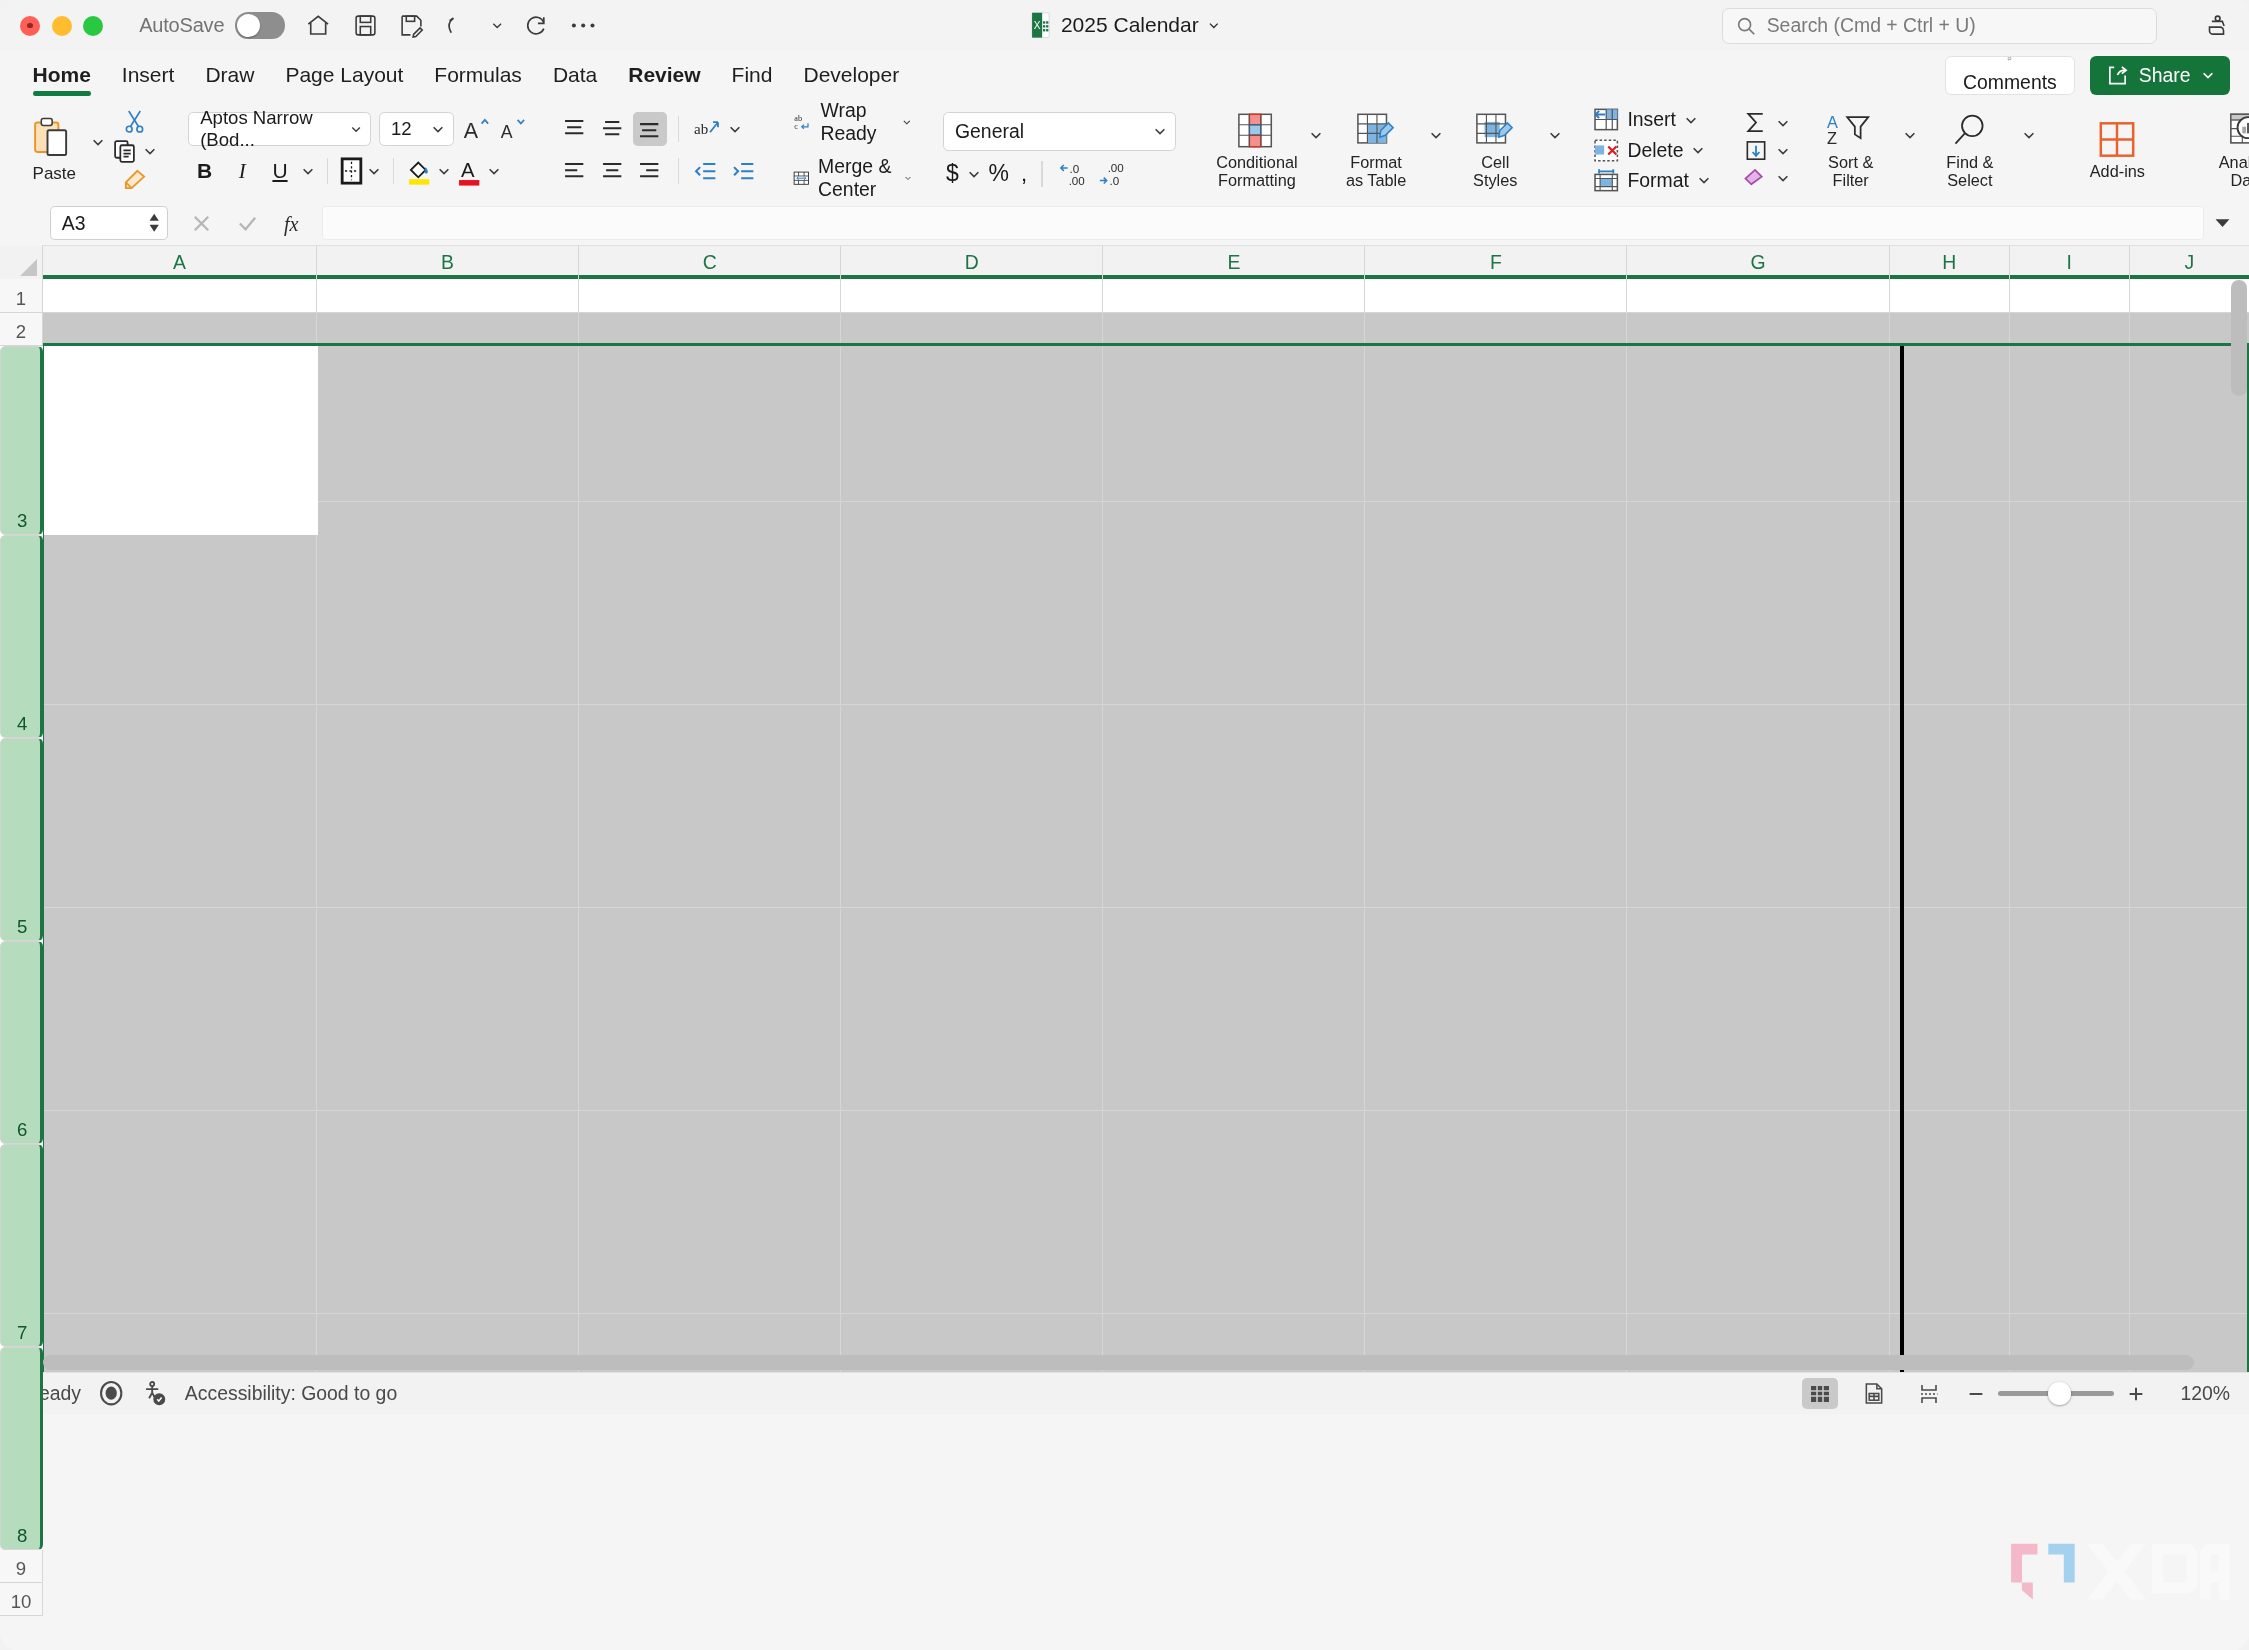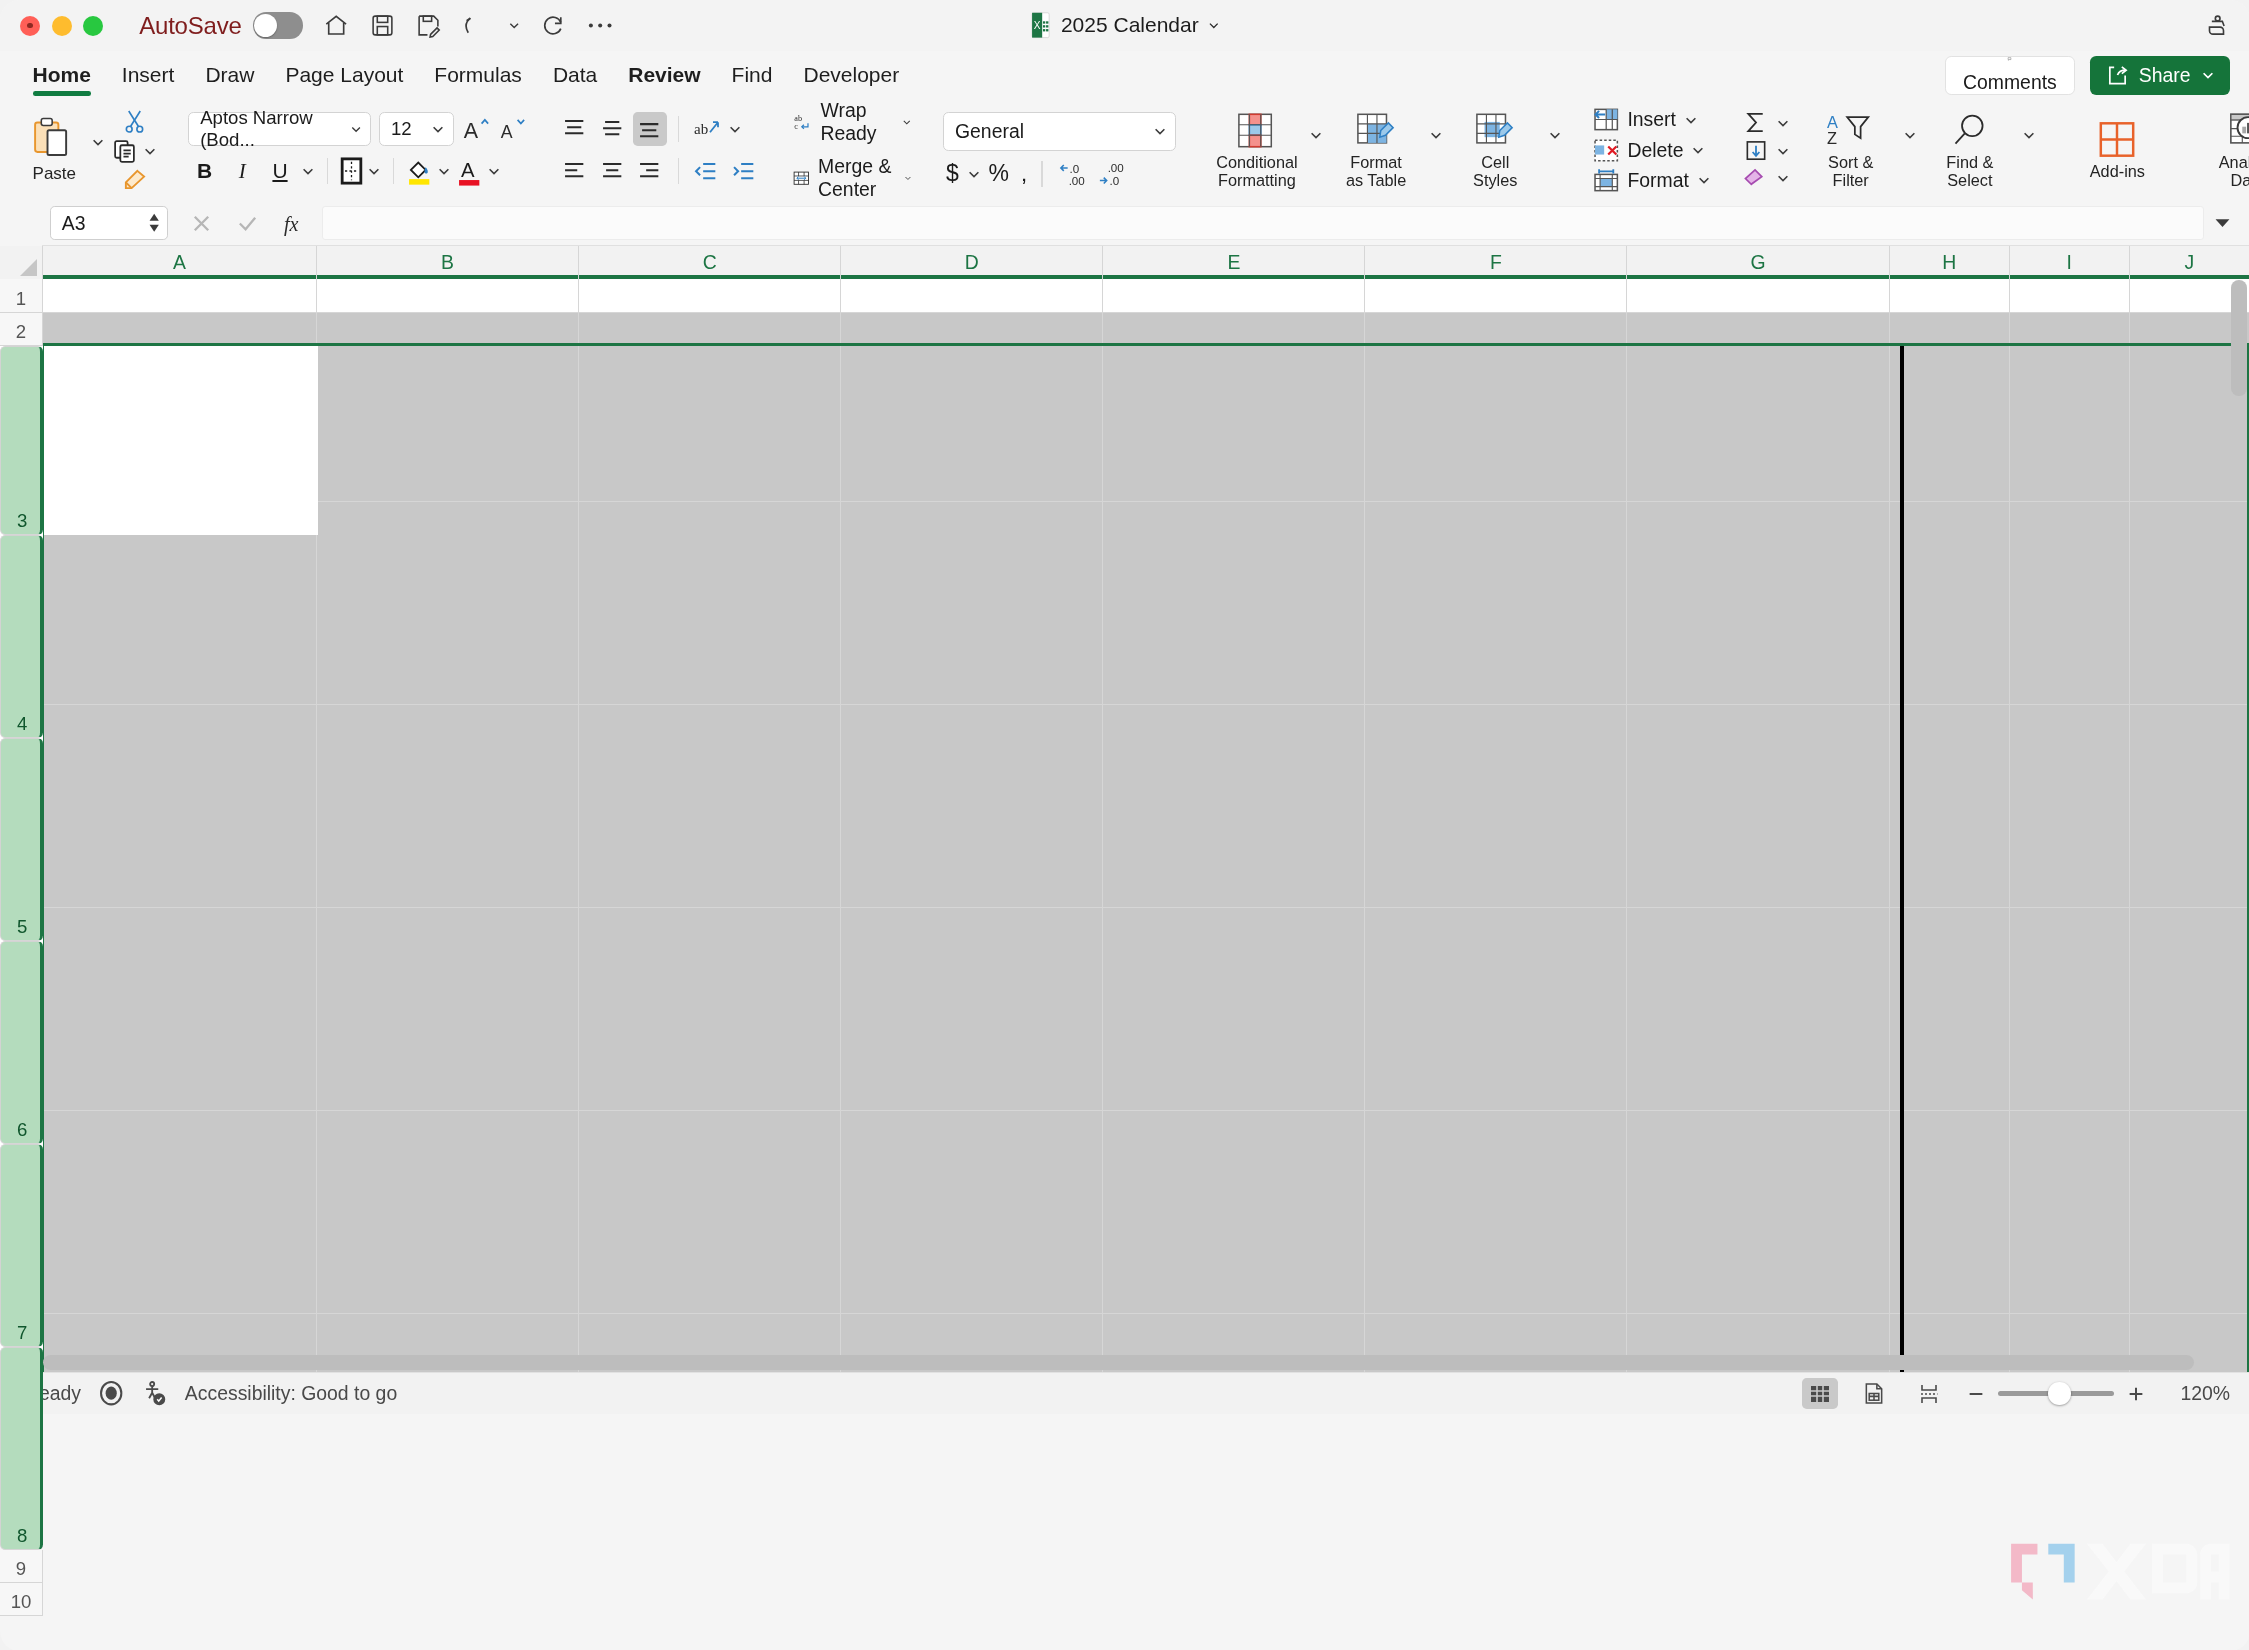--- a/index.html
+++ b/index.html
@@ -26,21 +26,21 @@
   .traffic { display: flex; gap: 11.6px; margin-left: 20px; align-items: center; }
   .dot { width: 20px; height: 20px; border-radius: 50%; position: relative; }
   .dot.red { background: #ff5f57; }
   .dot.yellow { background: #febc2e; }
   .dot.green { background: #28c840; }
   .dot.red::after {
     content:""; position:absolute; width:5.4px; height:5.4px; border-radius:50%;
     background:#8d2a22; left:7.4px; top:7.4px;
   }
   .autosave-wrap { display:flex; align-items:center; gap: 11px; margin-left: 36px; }
-  .autosave-label { font-size: 24px; color:#7f1d1d; letter-spacing:-0.2px; }
+  .autosave-label { font-size: 20px; color:#737373; letter-spacing:-0.2px; }
   .toggle {
     width: 50px; height: 26.4px; border-radius: 13.2px;
     background: #8e8e8e; position: relative; display:block;
   }
   .toggle::after {
     content:""; position:absolute; left:1.6px; top:1.6px;
     width:23px; height:23px; border-radius:50%; background:#fff;
     box-shadow: 0 0.8px 1.6px rgba(0,0,0,.35);
   }
   .qat { display:flex; align-items:center; gap: 21px; margin-left: 20px; }
@@ -318,20 +318,27 @@
           <rect x="21" y="17" width="3" height="3" fill="#1d7544"></rect>
           <rect x="17" y="22" width="3" height="3" fill="#1d7544"></rect>
           <rect x="21" y="22" width="3" height="3" fill="#1d7544"></rect>
         </svg>
       <span>2025 Calendar</span>
       <svg class="chev-sm" viewBox="0 0 16 16" fill="none" stroke="#2b2b2b" stroke-width="1.7">
           <path d="M3 6 L8 11 L13 6"></path>
         </svg>
     </div>
 
+    <div class="search-box">
+      <svg width="22" height="22" viewBox="0 0 24 24" fill="none" stroke="#7a7a7a" stroke-width="1.8">
+          <circle cx="10.5" cy="10.5" r="6.5"></circle>
+          <path d="M15.4 15.4 L21 21"></path>
+        </svg>
+      <span class="ph">Search (Cmd + Ctrl + U)</span>
+    </div>
 
     <span class="tb-right-icon icon-btn">
       <svg width="28" height="28" viewBox="0 0 24 24" fill="none" stroke="#3b3b3b" stroke-width="1.4">
           <circle cx="16" cy="5.5" r="2"></circle>
           <path d="M11 8 h9 l1.5 4"></path>
           <path d="M9 13 h9 a3 3 0 0 1 3 3 v3 h-9 a3 3 0 0 1 -3 -3 z"></path>
         </svg>
     </span>
   </div>
 

